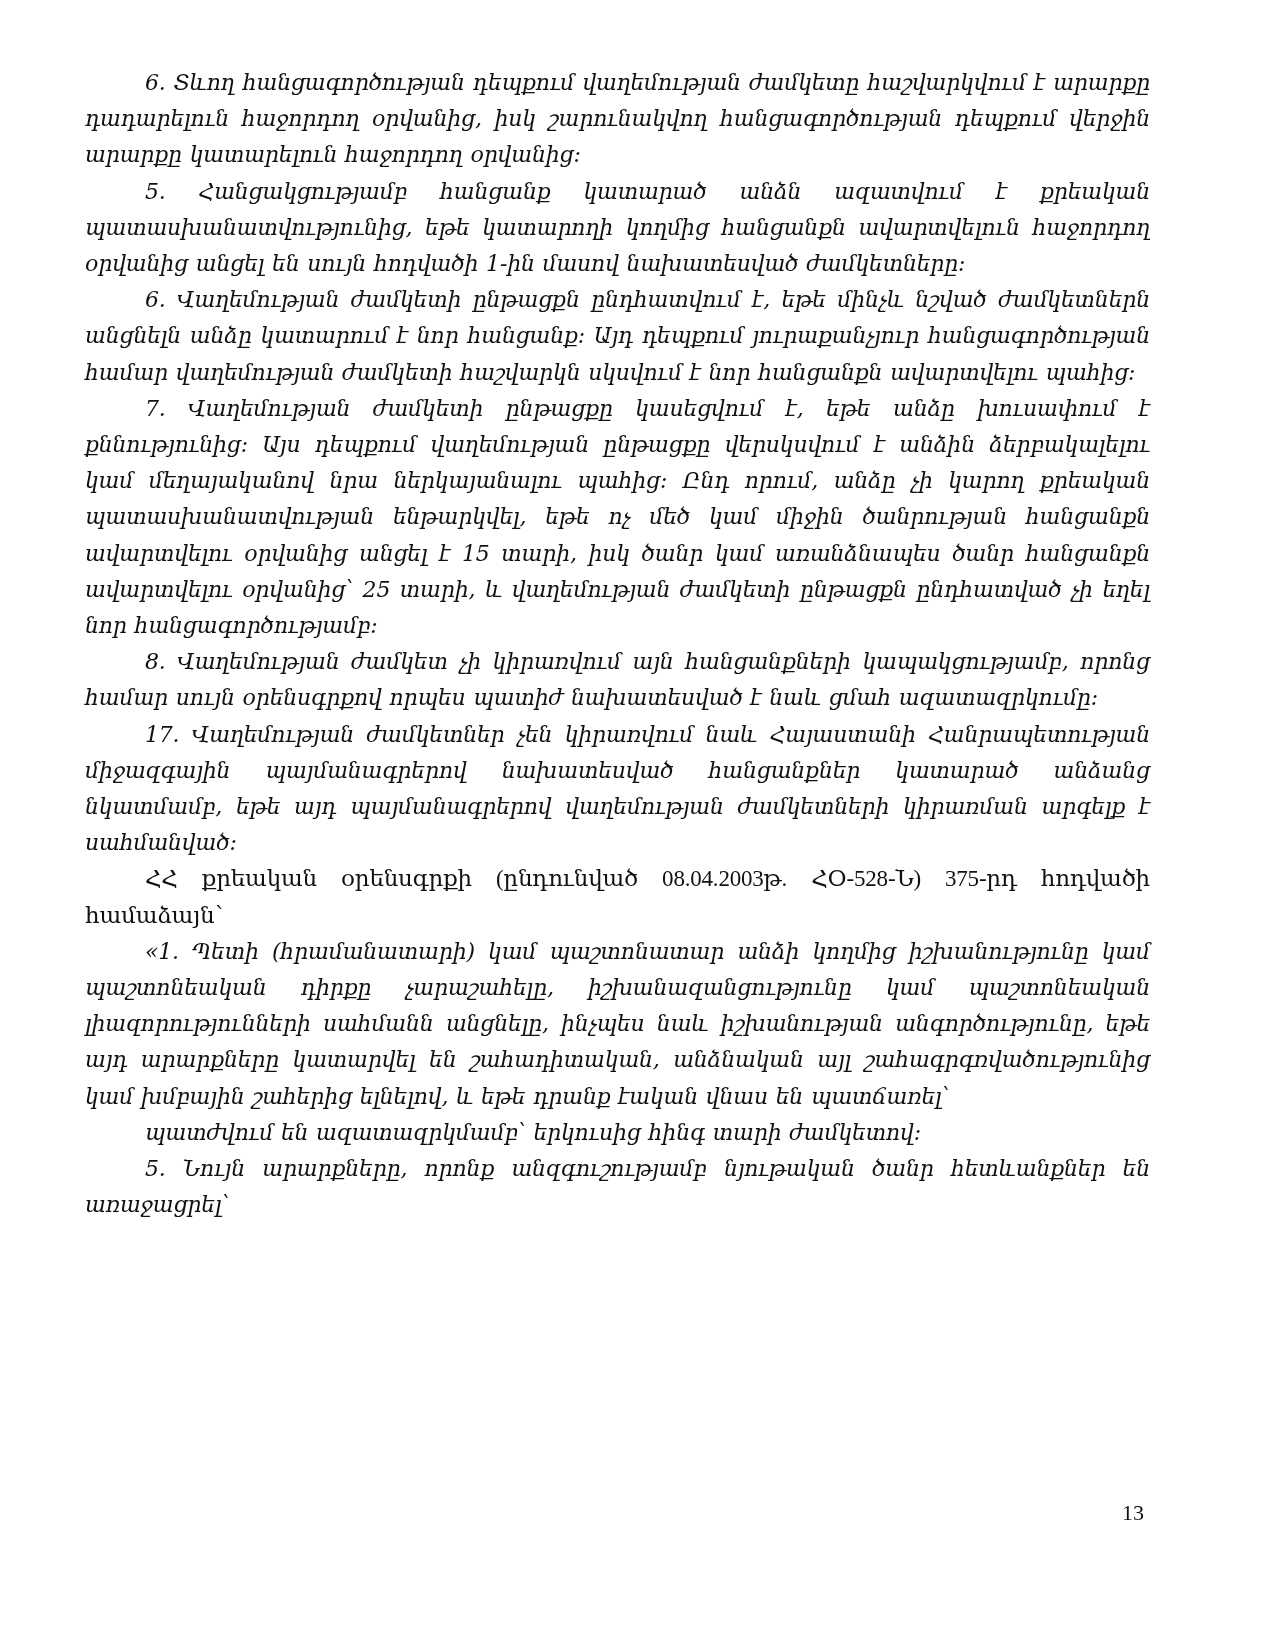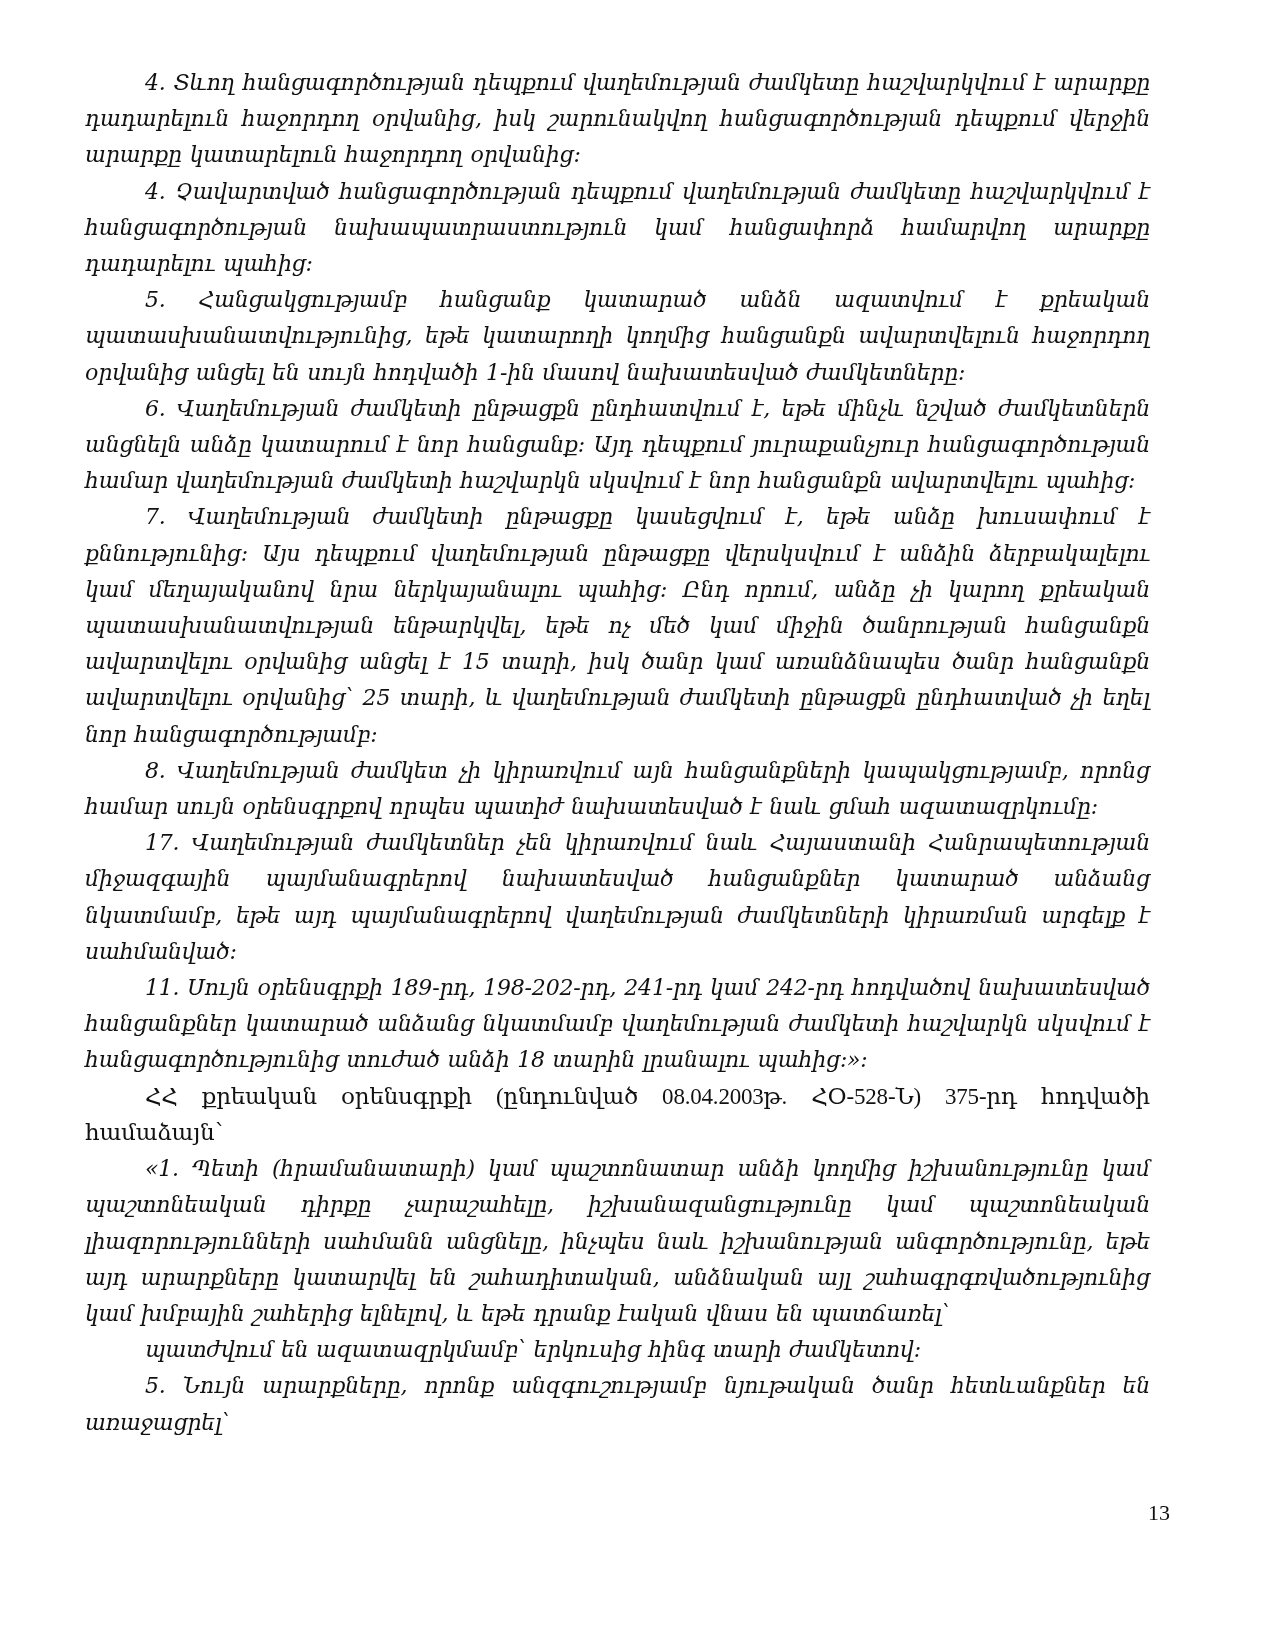--- a/index.html
+++ b/index.html
@@ -36,34 +36,31 @@
       font-family: "Liberation Serif", "DejaVu Serif", serif;
       font-size: 23px;
     }
     .page-number {
       position: absolute;
       left: 1122px;
       top: 1500px;
       font-family: "Liberation Serif", "DejaVu Serif", serif;
       font-size: 22px;
       color: #111111;
-      margin-left: 26px;
     }
   </style>
 </head>
 <body>
 
 <div class="page">
-  <p class="para">4. Տևող հանցագործության դեպքում վաղեմության ժամկետը հաշվարկվում է արարքը դադարելուն հաջորդող օրվանից, իսկ շարունակվող հանցագործության դեպքում վերջին արարքը կատարելուն հաջորդող օրվանից:</p>
-  <p class="para">4. Չավարտված հանցագործության դեպքում վաղեմության ժամկետը հաշվարկվում է հանցագործության նախապատրաստություն կամ հանցափորձ համարվող արարքը դադարելու պահից:</p>
+  <p class="para">6. Տևող հանցագործության դեպքում վաղեմության ժամկետը հաշվարկվում է արարքը դադարելուն հաջորդող օրվանից, իսկ շարունակվող հանցագործության դեպքում վերջին արարքը կատարելուն հաջորդող օրվանից:</p>
   <p class="para">5. Հանցակցությամբ հանցանք կատարած անձն ազատվում է քրեական պատասխանատվությունից, եթե կատարողի կողմից հանցանքն ավարտվելուն հաջորդող օրվանից անցել են սույն հոդվածի 1-ին մասով նախատեսված ժամկետները:</p>
   <p class="para">6. Վաղեմության ժամկետի ընթացքն ընդհատվում է, եթե մինչև նշված ժամկետներն անցնելն անձը կատարում է նոր հանցանք: Այդ դեպքում յուրաքանչյուր հանցագործության համար վաղեմության ժամկետի հաշվարկն սկսվում է նոր հանցանքն ավարտվելու պահից:</p>
   <p class="para">7. Վաղեմության ժամկետի ընթացքը կասեցվում է, եթե անձը խուսափում է քննությունից: Այս դեպքում վաղեմության ընթացքը վերսկսվում է անձին ձերբակալելու կամ մեղայականով նրա ներկայանալու պահից: Ընդ որում, անձը չի կարող քրեական պատասխանատվության ենթարկվել, եթե ոչ մեծ կամ միջին ծանրության հանցանքն ավարտվելու օրվանից անցել է 15 տարի, իսկ ծանր կամ առանձնապես ծանր հանցանքն ավարտվելու օրվանից՝ 25 տարի, և վաղեմության ժամկետի ընթացքն ընդհատված չի եղել նոր հանցագործությամբ:</p>
   <p class="para">8. Վաղեմության ժամկետ չի կիրառվում այն հանցանքների կապակցությամբ, որոնց համար սույն օրենսգրքով որպես պատիժ նախատեսված է նաև ցմահ ազատազրկումը:</p>
   <p class="para">17. Վաղեմության ժամկետներ չեն կիրառվում նաև Հայաստանի Հանրապետության միջազգային պայմանագրերով նախատեսված հանցանքներ կատարած անձանց նկատմամբ, եթե այդ պայմանագրերով վաղեմության ժամկետների կիրառման արգելք է սահմանված:</p>
-  <p class="para">11. Սույն օրենսգրքի 189-րդ, 198-202-րդ, 241-րդ կամ 242-րդ հոդվածով նախատեսված հանցանքներ կատարած անձանց նկատմամբ վաղեմության ժամկետի հաշվարկն սկսվում է հանցագործությունից տուժած անձի 18 տարին լրանալու պահից:»:</p>
   <p class="para upright">ՀՀ քրեական օրենսգրքի (ընդունված 08.04.2003թ. ՀՕ-528-Ն) 375-րդ հոդվածի համաձայն՝</p>
   <p class="para">«1. Պետի (հրամանատարի) կամ պաշտոնատար անձի կողմից իշխանությունը կամ պաշտոնեական դիրքը չարաշահելը, իշխանազանցությունը կամ պաշտոնեական լիազորությունների սահմանն անցնելը, ինչպես նաև իշխանության անգործությունը, եթե այդ արարքները կատարվել են շահադիտական, անձնական այլ շահագրգռվածությունից կամ խմբային շահերից ելնելով, և եթե դրանք էական վնաս են պատճառել՝</p>
   <p class="para">պատժվում են ազատազրկմամբ՝ երկուսից հինգ տարի ժամկետով:</p>
   <p class="para">5. Նույն արարքները, որոնք անզգուշությամբ նյութական ծանր հետևանքներ են առաջացրել՝</p>
 </div>
 
 <div class="page-number">13</div>
 
 </body></html>

